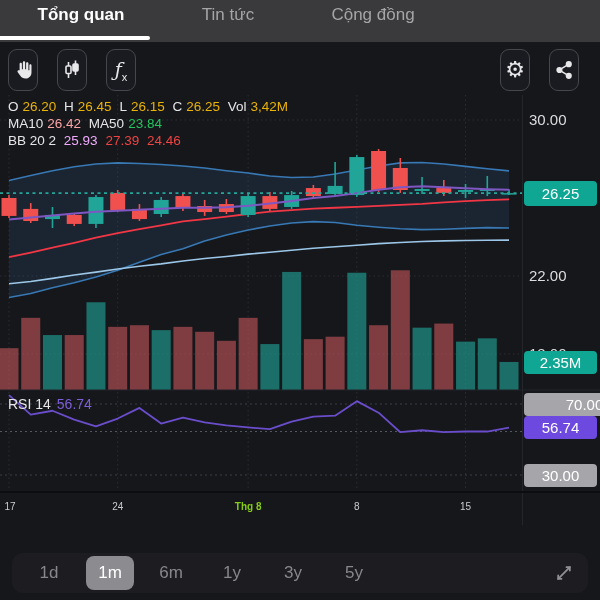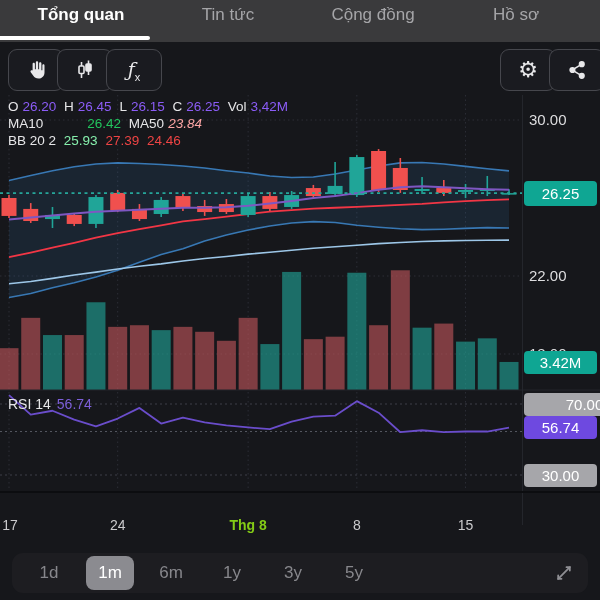--- a/index.html
+++ b/index.html
@@ -6,39 +6,39 @@
   #screen{position:relative;width:600px;height:600px;background:#16171b;overflow:hidden;
           font-family:"Liberation Sans","DejaVu Sans",sans-serif;-webkit-font-smoothing:antialiased;}
   
   #topbar{position:absolute;left:0;top:0;width:600px;height:42px;background:#3a3a3c;}
   .tab{position:absolute;top:0;height:34px;line-height:30px;font-size:17px;color:#a5a5a8;
        transform:translateX(-50%);white-space:nowrap;cursor:pointer;}
   .tab.active{color:#ffffff;font-weight:bold;}
   #tab-underline{position:absolute;left:0;top:36px;width:150px;height:4px;background:#ffffff;
        border-radius:0 3px 3px 0;}
   
-  .toolbtn{position:absolute;top:49px;width:56px;height:42px;border:1px solid #46474d;border-radius:9px;
+  .toolbtn{position:absolute;top:49px;width:30px;height:42px;border:1px solid #46474d;border-radius:9px;
        box-sizing:border-box;background:#1a1b20;display:flex;align-items:center;justify-content:center;
        color:#e8e8ea;cursor:pointer;}
   .fx-glyph{font-family:"DejaVu Serif",serif;font-style:italic;font-size:19px;color:#e8e8ea;}
   .fx-glyph sub{font-size:11px;font-style:normal;font-family:"Liberation Sans",sans-serif;}
   .gear-glyph{font-size:22px;line-height:22px;}
   
   .legend{position:absolute;left:8px;white-space:nowrap;font-size:13.5px;color:#e6e6e8;z-index:6;}
   .legend span{margin-right:4px;}
-  .v-teal{color:#8b5cf6;} .v-pur{color:#22c55e;margin-left:40px;} .v-stl{color:#fca5a5;font-style:italic;}
-  .v-red{color:#86efac;} .v-blu{color:#ef4444;}
+  .v-teal{color:#eab308;} .v-pur{color:#fca5a5;} .v-stl{color:#22c55e;}
+  .v-red{color:#f0abfc;} .v-blu{color:#ef4444;}
   
   .ax-label{position:absolute;left:529px;width:68px;font-size:15px;color:#dddddf;z-index:4;}
   .badge{position:absolute;left:524px;width:73px;height:23px;border-radius:4px;z-index:5;
          display:flex;align-items:center;justify-content:center;font-size:15px;color:#fff;}
   .badge.teal{background:#0fa693;}
   .badge.gray{background:#a6a6aa;}
   .badge.purple{background:#6e49e0;}
-  .x-tick{position:absolute;top:501px;transform:translateX(-50%);font-size:14px;color:#cbcbcd;z-index:4;white-space:nowrap;margin-top:16px;}
+  .x-tick{position:absolute;top:501px;transform:translateX(-50%);font-size:10px;color:#cbcbcd;z-index:4;white-space:nowrap;}
   .x-tick.major{color:#84cc16;font-weight:bold;}
   #axis-sep{position:absolute;left:522px;top:95px;width:1px;height:430px;background:#24262c;z-index:3;}
   #pane-sep-bottom{position:absolute;left:0;top:491px;width:600px;height:2px;background:#0c0d10;z-index:3;}
   
   #rsi-label{position:absolute;left:8px;top:396px;font-size:14px;color:#e6e6e8;z-index:6;white-space:nowrap;}
   #rsi-label .val{color:#7d5fd9;margin-left:6px;}
   
   #tfbar{position:absolute;left:12px;top:553px;width:576px;height:40px;background:#1d1d21;
          border-radius:11px;display:flex;align-items:center;z-index:6;}
   .tf{height:34px;min-width:44px;margin-left:13px;display:flex;align-items:center;justify-content:center;
@@ -50,21 +50,20 @@
 </head>
 <body>
 
 <div id="screen">
 
   <div id="topbar">
     <div id="tab-underline"></div>
   <div class="tab active" style="left: 81px;">Tổng quan</div>
       <div class="tab" style="left: 228px;">Tin tức</div>
       <div class="tab" style="left: 373px;">Cộng đồng</div>
-      <div class="tab" style="left: 516px;">Hồ sơ</div>
     </div>
 
   <div class="toolbtn" style="left:8px">
     <svg width="24" height="24" viewBox="0 0 24 24">
       <path fill="#e8e8ea" d="M8.6 13.2V6c0-.65.5-1.15 1.15-1.15S10.9 5.35 10.9 6v5.2h.95V4.5c0-.65.5-1.15 1.15-1.15s1.15.5 1.15 1.15v6.7h.95V5.5c0-.65.5-1.15 1.15-1.15s1.15.5 1.15 1.15v6.7h.95V7.4c0-.6.48-1.1 1.08-1.1.6 0 1.07.5 1.07 1.1v7.1c0 3.5-2.5 6.1-6 6.1-2.6 0-3.9-.95-5.2-2.75l-2.55-3.55c-.42-.58-.32-1.3.2-1.7.55-.42 1.3-.38 1.8.15l1.85 1.55z"></path>
     </svg>
   </div>
   <div class="toolbtn" style="left:57px">
     <svg width="24" height="24" viewBox="0 0 24 24">
       <g stroke="#e8e8ea" stroke-width="1.6" fill="none">
@@ -236,21 +235,21 @@
             <path d="M15.8 4.2 4.2 15.8"></path>
             <path d="M4.2 12.5v3.3h3.3"></path>
         </g>
       </svg>
     </span>
   </div>
 <div class="ax-label" style="top: 111px;">30.00</div>
     <div class="ax-label" style="top: 267px;">22.00</div>
     <div class="ax-label" style="top: 345px;">18.00</div>
     <div class="badge teal" style="top: 181.125px; height: 25px;">26.25</div>
-    <div class="badge teal" style="top: 350.956px;">3.42M</div>
+    <div class="badge teal" style="top: 350.956px;">2.35M</div>
     <div class="badge gray" style="top: 392.5px; padding-left: 24px;">70.00</div>
     <div class="badge purple" style="top: 416.036px;">56.74</div>
     <div class="badge gray" style="top: 463.5px;">30.00</div>
     <div class="x-tick" style="left: 10px;">17</div>
     <div class="x-tick" style="left: 117.7px;">24</div>
     <div class="x-tick major" style="left: 248.14px;">Thg 8</div>
     <div class="x-tick" style="left: 356.84px;">8</div>
     <div class="x-tick" style="left: 465.54px;">15</div>
   </div>
 

